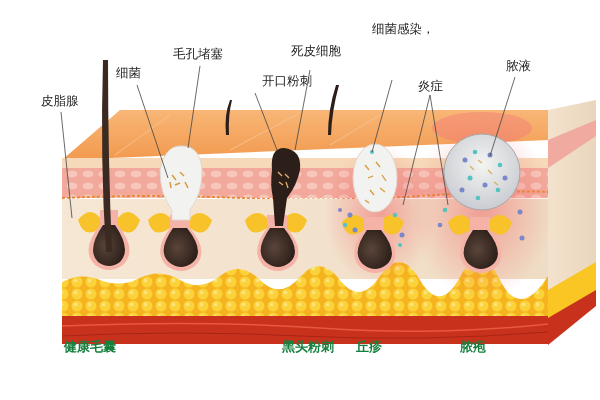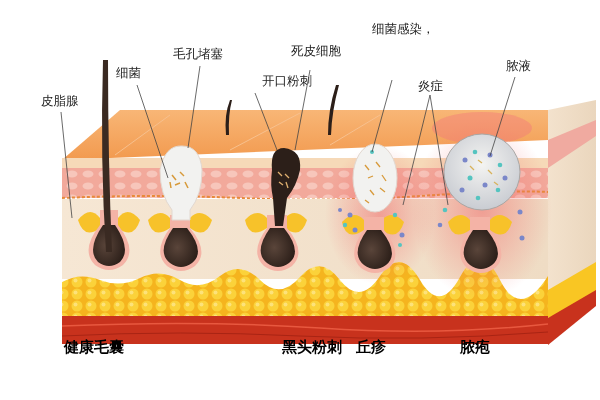--- a/index.html
+++ b/index.html
@@ -1,20 +1,20 @@
 <!DOCTYPE html>
 <html><head>
 <meta charset="utf-8">
 <style>
   html, body { margin:0; padding:0; background:#ffffff; }
   body { width:600px; height:400px; position:relative; overflow:hidden;
          font-family:"DejaVu Sans", "Liberation Sans", sans-serif; }
   #stage { position:absolute; left:0; top:0; width:600px; height:400px; }
   .callout { position:absolute; font-size:12.5px; color:#222; line-height:16px; white-space:nowrap; }
-  .stage-label { position:absolute; top:338px; font-size:15px; font-weight:bold; color:#000000; white-space:nowrap; }
+  .stage-label { position:absolute; top:338px; font-size:13px; font-weight:bold; color:#15803d; white-space:nowrap; }
 </style>
 </head>
 <body>
 
 <div id="stage">
   <svg width="600" height="400" viewBox="0 0 600 400">
     <defs>
       <linearGradient id="topG" x1="0" y1="0" x2="0" y2="1">
         <stop offset="0" stop-color="#f8b676"></stop>
         <stop offset="1" stop-color="#f29a4f"></stop>

